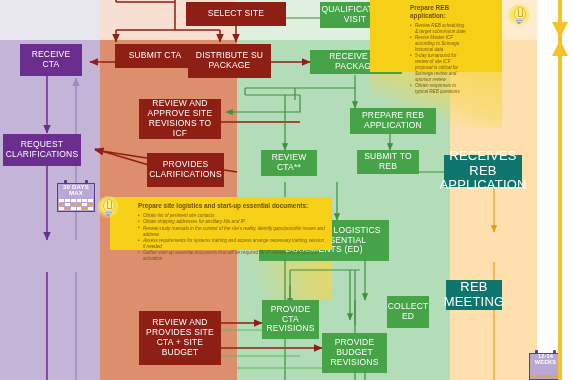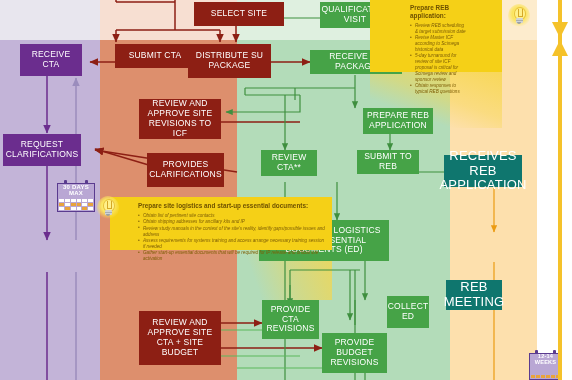--- a/index.html
+++ b/index.html
@@ -205,33 +205,33 @@
       <path d="M494,188 L494,232" marker-end="url(#ar-orange)"></path>
       <path d="M494,262 L494,380"></path>
     </g>
 
     <g fill="#f5c22a" stroke="none">
       <path d="M552,22 L568,22 L560,38 z"></path>
       <path d="M560,40 L568,56 L552,56 z"></path>
     </g>
   </svg>
 
-  <div class="box dark-red" style="left:194px;top:2px;width:90px;height:24px;">SELECT SITE</div>
+  <div class="box dark-red" style="left:186px;top:2px;width:100px;height:24px;">SELECT SITE</div>
   <div class="box dark-red" style="left:115px;top:44px;width:80px;height:24px;">SUBMIT CTA</div>
   <div class="box dark-red" style="left:188px;top:44px;width:83px;height:34px;">DISTRIBUTE SU PACKAGE</div>
   <div class="box dark-red" style="left:139px;top:99px;width:82px;height:40px;">REVIEW AND APPROVE SITE REVISIONS TO ICF</div>
   <div class="box dark-red" style="left:147px;top:153px;width:77px;height:34px;">PROVIDES CLARIFICATIONS</div>
-  <div class="box dark-red" style="left:139px;top:311px;width:82px;height:54px;">REVIEW AND APPROVE SITE CTA + SITE BUDGET</div>
+  <div class="box dark-red" style="left:139px;top:311px;width:82px;height:54px;">REVIEW AND PROVIDES SITE CTA + SITE BUDGET</div>
 
   <div class="box purple" style="left:20px;top:44px;width:62px;height:32px;">RECEIVE CTA</div>
   <div class="box purple" style="left:3px;top:134px;width:78px;height:32px;">REQUEST CLARIFICATIONS</div>
 
   <div class="box green" style="left:320px;top:2px;width:70px;height:26px;">QUALIFICATION VISIT</div>
   <div class="box green" style="left:310px;top:50px;width:92px;height:24px;">RECEIVE SU PACKAGE</div>
-  <div class="box green" style="left:363px;top:108px;width:70px;height:26px;">PREPARE REB APPLICATION</div>
+  <div class="box green" style="left:350px;top:108px;width:86px;height:26px;">PREPARE REB APPLICATION</div>
   <div class="box green" style="left:357px;top:150px;width:62px;height:24px;">SUBMIT TO REB</div>
   <div class="box green" style="left:261px;top:150px;width:56px;height:26px;">REVIEW CTA**</div>
   <div class="box green" style="left:259px;top:220px;width:130px;height:41px;">PREPARE SITE LOGISTICS AND SU ESSENTIAL DOCUMENTS (ED)</div>
   <div class="box green" style="left:262px;top:300px;width:57px;height:39px;">PROVIDE CTA REVISIONS</div>
   <div class="box green" style="left:387px;top:296px;width:42px;height:32px;">COLLECT ED</div>
   <div class="box green" style="left:322px;top:333px;width:65px;height:40px;">PROVIDE BUDGET REVISIONS</div>
 
   <div class="box orange" style="left:444px;top:155px;width:78px;height:32px;">RECEIVES REB APPLICATION</div>
   <div class="box orange" style="left:446px;top:280px;width:56px;height:30px;">REB MEETING</div>
 

